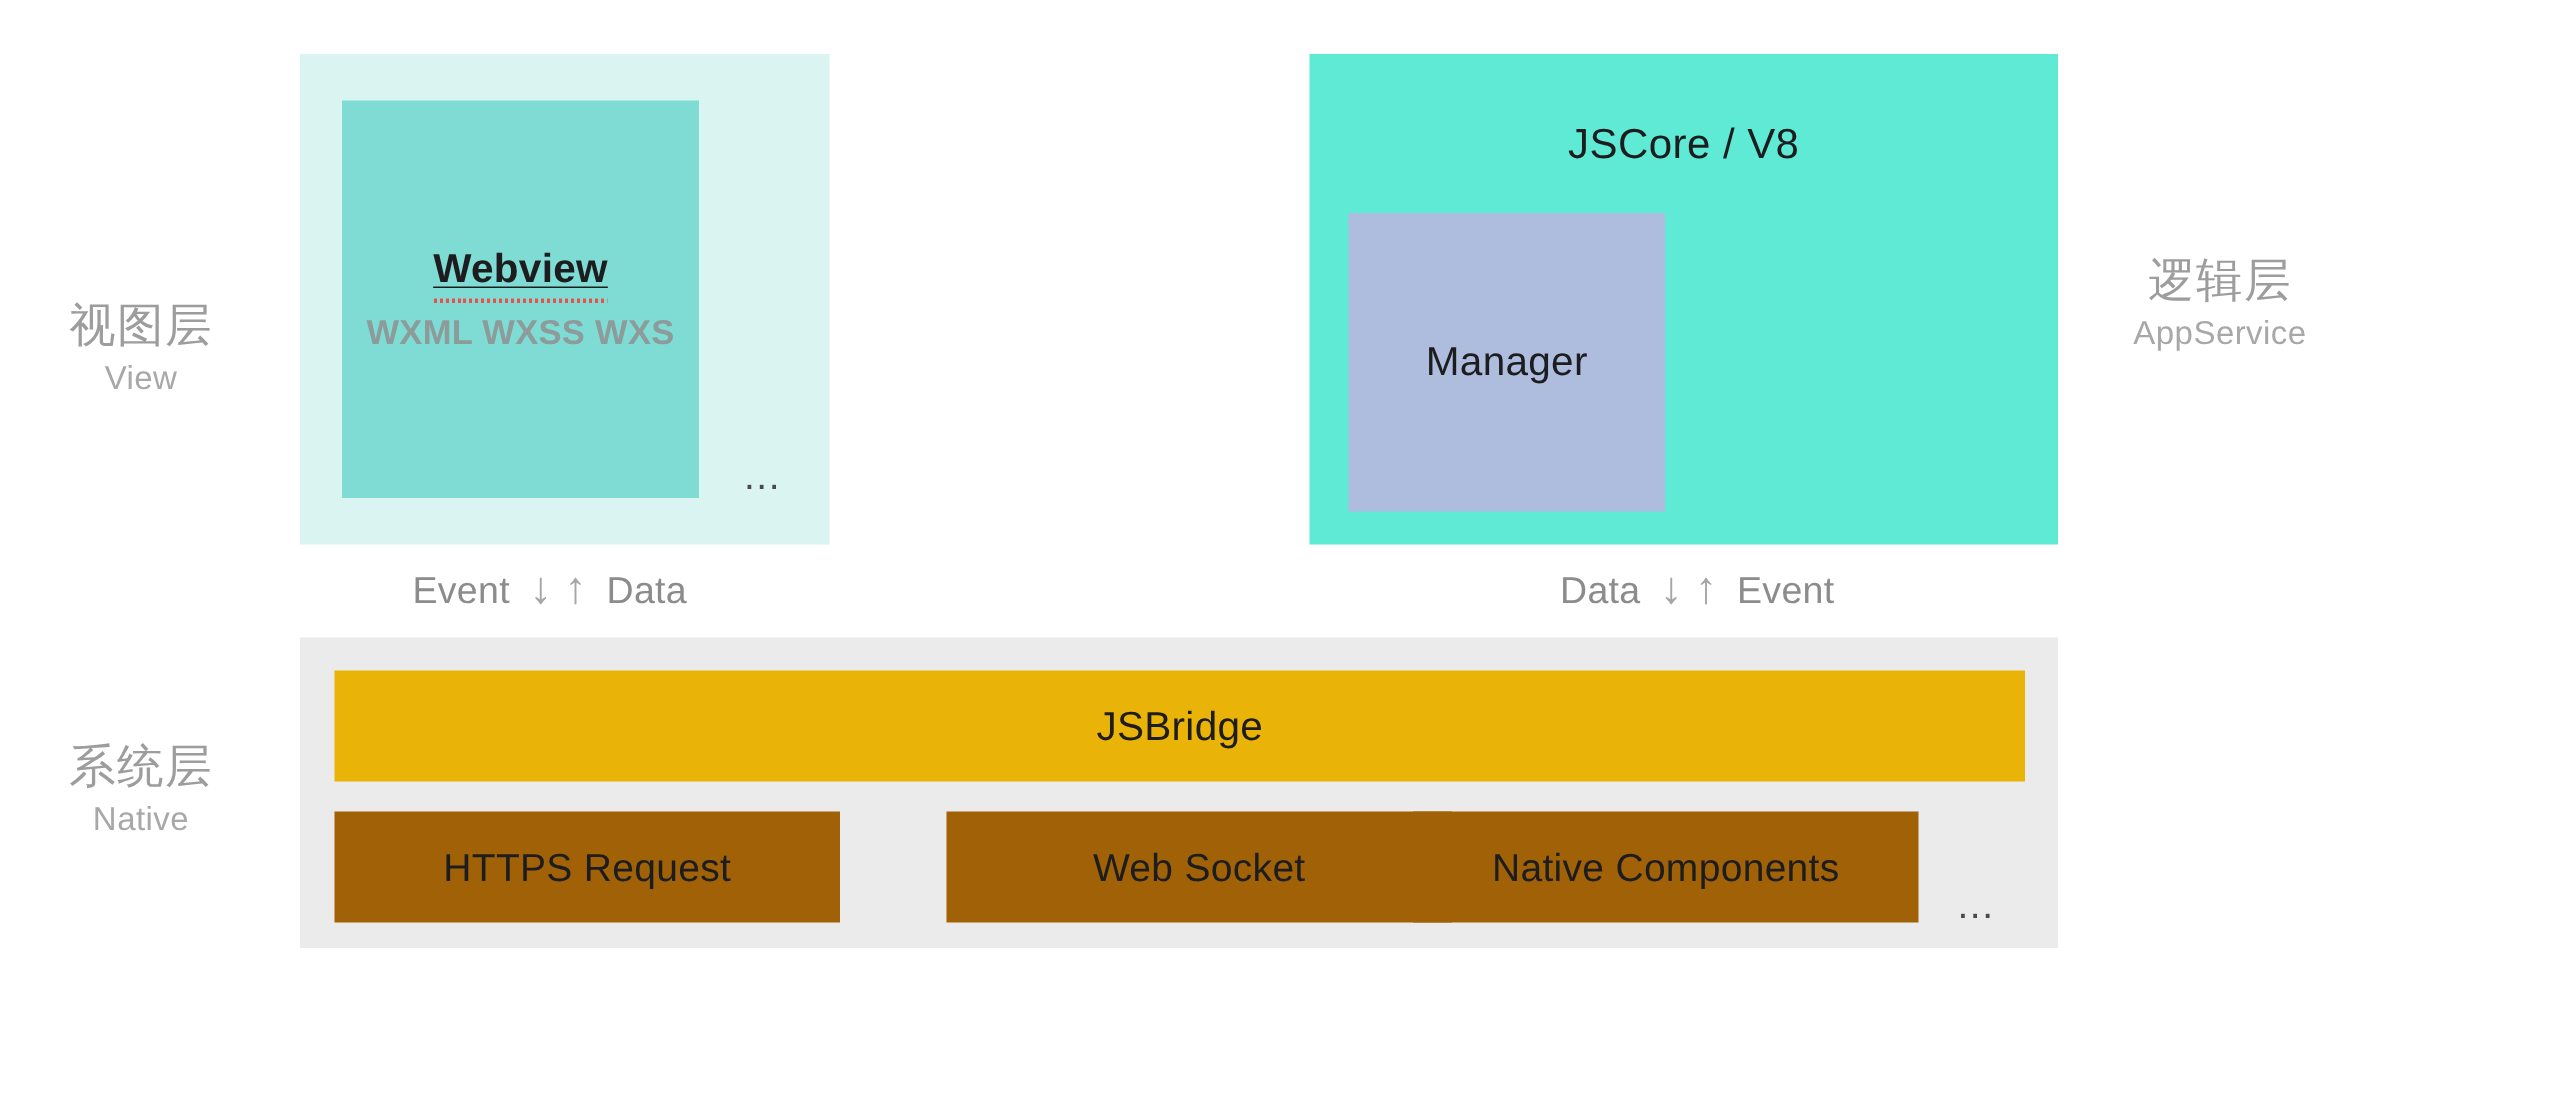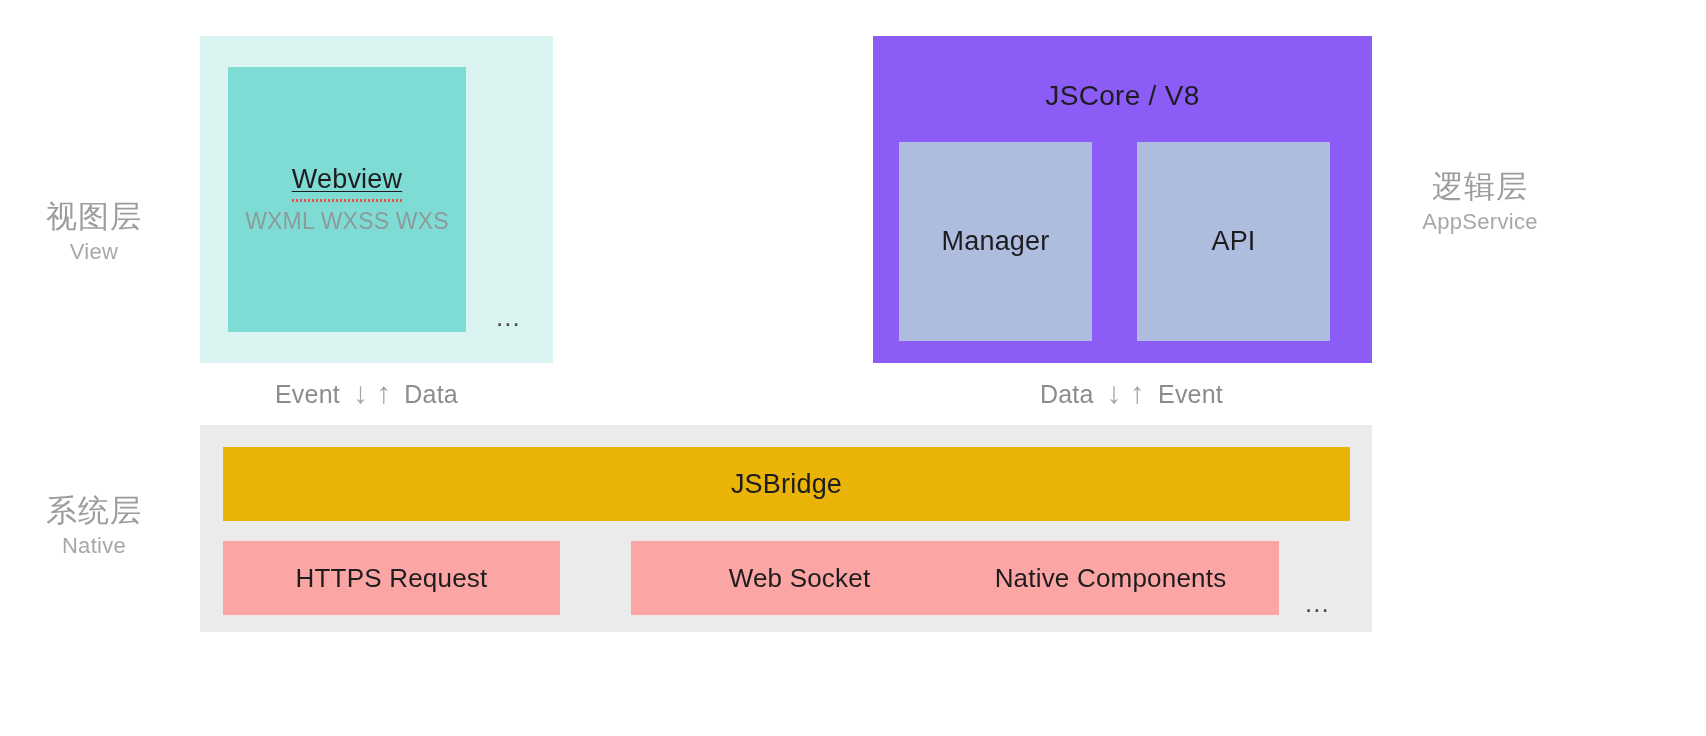--- a/index.html
+++ b/index.html
@@ -57,20 +57,21 @@
   }
   #webview-box {
     position: absolute;
     left: 28px; top: 31px;
     width: 238px; height: 265px;
     background: #7fdcd5;
     display: flex;
     flex-direction: column;
     align-items: center;
     justify-content: center;
+    font-weight: bold;
   }
   #webview-title {
     font-size: 27px;
     color: #1d1d1f;
     text-decoration: underline;
     text-underline-offset: 3px;
     text-decoration-thickness: 1px;
     position: relative;
     letter-spacing: 0.2px;
   }
@@ -97,35 +98,35 @@
     font-size: 26px;
     color: #4a4a4a;
     letter-spacing: 1px;
   }
 
   
   #logic-layer {
     position: absolute;
     left: 873px; top: 36px;
     width: 499px; height: 327px;
-    background: #8b5cf6;
+    background: #5eead4;
   }
   #jscore-title {
     position: absolute;
     left: 0; right: 0;
     top: 44px;
     text-align: center;
     font-size: 28px;
     color: #1d1d1f;
     letter-spacing: 0.3px;
   }
   .logic-box {
     position: absolute;
     top: 106px;
-    width: 193px;
+    width: 211px;
     height: 199px;
     background: #aebdde;
     display: flex;
     align-items: center;
     justify-content: center;
     font-size: 27px;
     color: #1d1d1f;
     letter-spacing: 0.2px;
   }
   #logic-box-manager { left: 26px; }
@@ -173,21 +174,21 @@
     align-items: center;
     justify-content: center;
     font-size: 27px;
     color: #1d1d1f;
     letter-spacing: 0.2px;
   }
   .native-box {
     position: absolute;
     top: 116px;
     height: 74px;
-    background: #fca5a5;
+    background: #a16207;
     display: flex;
     align-items: center;
     justify-content: center;
     font-size: 26px;
     color: #1d1d1f;
     letter-spacing: 0.2px;
   }
   #native-box-0 { left: 23px;  width: 337px; }
   #native-box-1 { left: 383px; width: 337px; margin-left: 48px; }
   #native-box-2 { left: 742px; width: 337px; }
@@ -227,21 +228,20 @@
         <span class="spell"></span>
       </div>
       <div id="webview-sub">WXML WXSS WXS</div>
     </div>
     <div id="view-ellipsis">...</div>
   </div>
 
   <div id="logic-layer">
     <div id="jscore-title">JSCore / V8</div>
     <div class="logic-box" id="logic-box-manager">Manager</div>
-    <div class="logic-box" id="logic-box-api">API</div>
   </div>
 
   <div class="arrow-row" id="arrows-left">
     <span>Event</span>
     <span class="arrow-pair">
       <span class="arrow-glyph">↓</span>
       <span class="arrow-glyph">↑</span>
     </span>
     <span>Data</span>
   </div>

